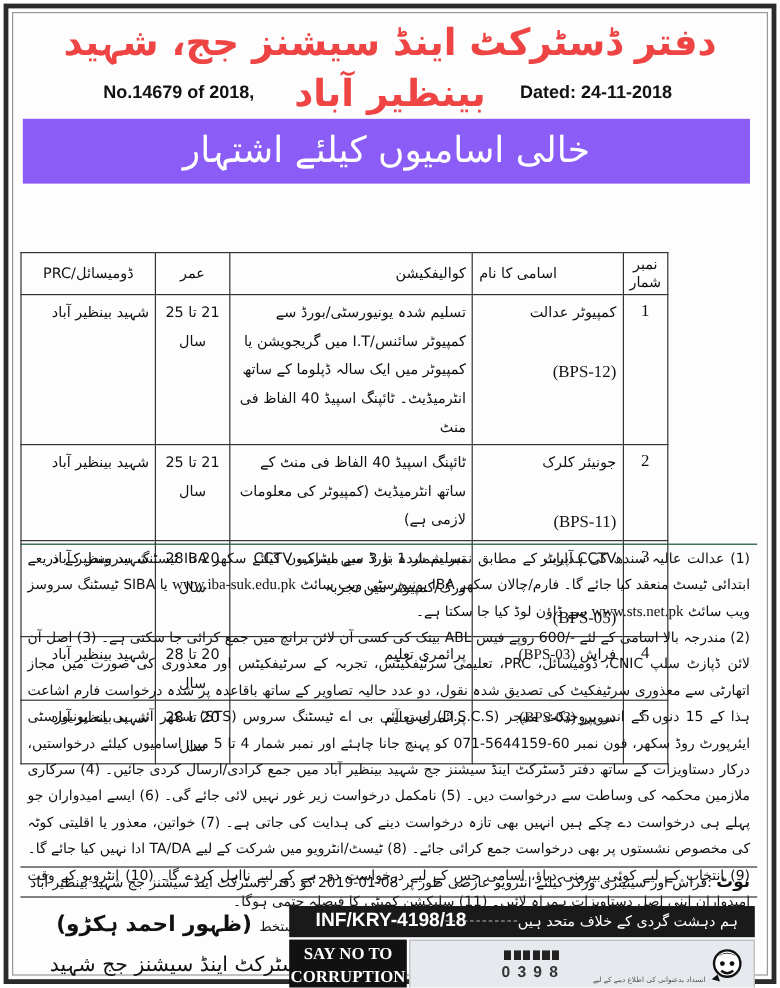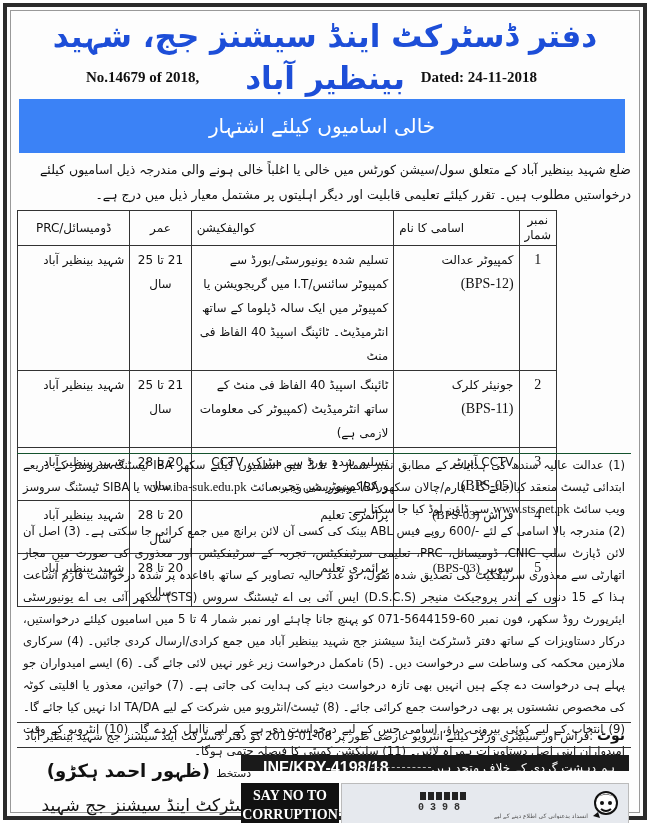--- a/index.html
+++ b/index.html
@@ -13,34 +13,34 @@
     .inner {
       position: absolute; left: 3px; top: 3px; right: 3px; bottom: 3px;
       border: 1px solid #999;
     }
 
     .urdu { direction: rtl; font-family: "DejaVu Sans", sans-serif; }
 
     .main-title {
       position: absolute; left: 8px; right: 8px; top: 4px; height: 42px;
       text-align: center; font-size: 31px; font-weight: bold; line-height: 42px;
-      letter-spacing: -0.5px; color: #1d4ed8;
+      letter-spacing: -0.5px; color: #ef4444;
     }
 
     .ref-row {
-      position: absolute; left: 20px; right: 37px; top: 58px; height: 20px;
-      font-family: Liberation Serif, serif; font-weight: bold; font-size: 15px;
+      position: absolute; left: 20px; right: 14px; top: 58px; height: 20px;
+      font-family: Liberation Sans, sans-serif; font-weight: bold; font-size: 15px;
     }
     .ref-no { position: absolute; left: 55px; top: 0; }
     .ref-date { position: absolute; right: 65px; top: 0; }
 
     .banner {
       position: absolute; left: 8px; right: 14px; top: 88px; height: 54px;
-      background: #3b82f6; color: #fff; text-align: center;
-      font-size: 20px; line-height: 54px;
+      background: #8b5cf6; color: #fff; text-align: center;
+      font-size: 30px; line-height: 54px;
     }
 
     .intro {
       position: absolute; left: 6px; right: 8px; top: 146px; height: 52px;
       font-size: 12.5px; line-height: 25px; text-align: right;
     }
 
     table.posts {
       position: absolute; left: 6px; top: 199px; width: 540px;
       border-collapse: collapse; font-size: 12px;
@@ -48,21 +48,21 @@
     table.posts th, table.posts td {
       border: 1px solid #333; vertical-align: top; padding: 2px 5px;
     }
     table.posts th { height: 32px; font-weight: normal; text-align: center; vertical-align: middle; font-size: 12px; }
     table.posts td { line-height: 24px; }
     .c-no { width: 34px; text-align: center; font-family: "Liberation Serif", serif; font-size: 14px; }
     .c-name { width: 149px; text-align: right; }
     .c-qual { width: 243px; text-align: right; }
     .c-age { width: 70px; text-align: center; }
     .c-dom { width: 120px; text-align: right; }
-    .bps { font-family: "Liberation Serif", serif; font-size: 14px; display: block; text-align: right; direction: ltr; }
+    .bps { font-family: "Liberation Serif", serif; font-size: 14px; display: block; text-align: right; direction: ltr; margin-top: 27px; }
     .row-tall td { height: 48px; }
     .row-short td { height: 26px; }
     .row-mid td { height: 50px; }
 
     .notes {
       position: absolute; left: 6px; right: 8px; top: 442px; height: 268px;
       border-top: 1px solid #14532d;
       font-size: 11.6px; line-height: 22px; text-align: justify;
       padding: 0 6px;
     }
@@ -78,21 +78,21 @@
 
     .sign-block {
       position: absolute; left: 8px; top: 745px; width: 260px; height: 70px;
       text-align: center;
     }
     .sign-name { font-size: 18px; font-weight: bold; line-height: 30px; }
     .sign-label { font-size: 11px; font-weight: normal; }
     .sign-office { font-size: 17px; line-height: 32px; }
 
     .inf-box {
-      position: absolute; left: 230px; right: 10px; top: 744px; height: 16px;
+      position: absolute; left: 230px; right: 10px; top: 744px; height: 26px;
       background: #1a1a1a; color: #fff;
     }
     .inf-code {
       position: absolute; left: 22px; top: 0; line-height: 26px;
       font-family: "Liberation Sans", sans-serif; font-weight: bold; font-size: 16px; direction: ltr;
     }
     .inf-dash { position: absolute; left: 130px; top: 12px; width: 60px; border-top: 1px dashed #bbb; }
     .inf-slogan { position: absolute; right: 14px; top: 0; line-height: 26px; font-size: 12px; }
 
     .corrupt-box {
@@ -103,22 +103,22 @@
     }
     .helpline-box {
       position: absolute; left: 330px; right: 10px; top: 772px; height: 43px;
       background: #e6e9ee; border: 1px solid #bbb;
     }
     .helpline-bars {
       position: absolute; left: 78px; top: 8px; width: 48px; height: 8px;
       background: repeating-linear-gradient(90deg, #222 0 6px, transparent 6px 8px);
     }
     .helpline-num {
-      position: absolute; left: 76px; top: 18px; font-family: Liberation Mono, monospace;
-      font-size: 10px; font-weight: bold; letter-spacing: 6px; color: #333;
+      position: absolute; left: 76px; top: 18px; font-family: Liberation Sans, sans-serif;
+      font-size: 13px; font-weight: bold; letter-spacing: 6px; color: #333;
     }
     .helpline-text {
       position: absolute; left: 8px; top: 28px; right: 40px; font-size: 6px; color: #555; direction: rtl; white-space: nowrap; overflow: hidden;
     }
     .helpline-icon {
       position: absolute; right: 6px; top: 4px; width: 32px; height: 34px;
     }
   </style>
 </head>
 <body>
@@ -128,28 +128,27 @@
 
     <div class="main-title urdu">دفتر ڈسٹرکٹ اینڈ سیشنز جج، شہید بینظیر آباد</div>
 
     <div class="ref-row">
       <span class="ref-no">No.14679 of 2018,</span>
       <span class="ref-date">Dated: 24-11-2018</span>
     </div>
 
     <div class="banner urdu">خالی اسامیوں کیلئے اشتہار</div>
 
-    <div class="intro urdu">ضلع شہید بینظیر آباد کے متعلق سول/سیشن کورٹس میں خالی یا اغلباً خالی ہونے والی مندرجہ ذیل اسامیوں کیلئے درخواستیں مطلوب ہیں۔ تقرر کیلئے تعلیمی قابلیت اور دیگر اہلیتوں پر مشتمل معیار ذیل میں درج ہے۔</div>
 
     <table class="posts urdu">
       <thead>
         <tr>
           <th class="c-no">نمبر شمار</th>
           <th class="c-name" style="text-align:left">اسامی کا نام</th>
-          <th class="c-qual" style="text-align:left">کوالیفکیشن</th>
+          <th class="c-qual" style="text-align:right">کوالیفکیشن</th>
           <th class="c-age">عمر</th>
           <th class="c-dom">ڈومیسائل/PRC</th>
         </tr>
       </thead>
       <tbody>
         <tr class="row-tall">
           <td class="c-no">1</td>
           <td class="c-name">
             <span>کمپیوٹر عدالت</span>
             <span class="bps">(BPS-12)</span>

